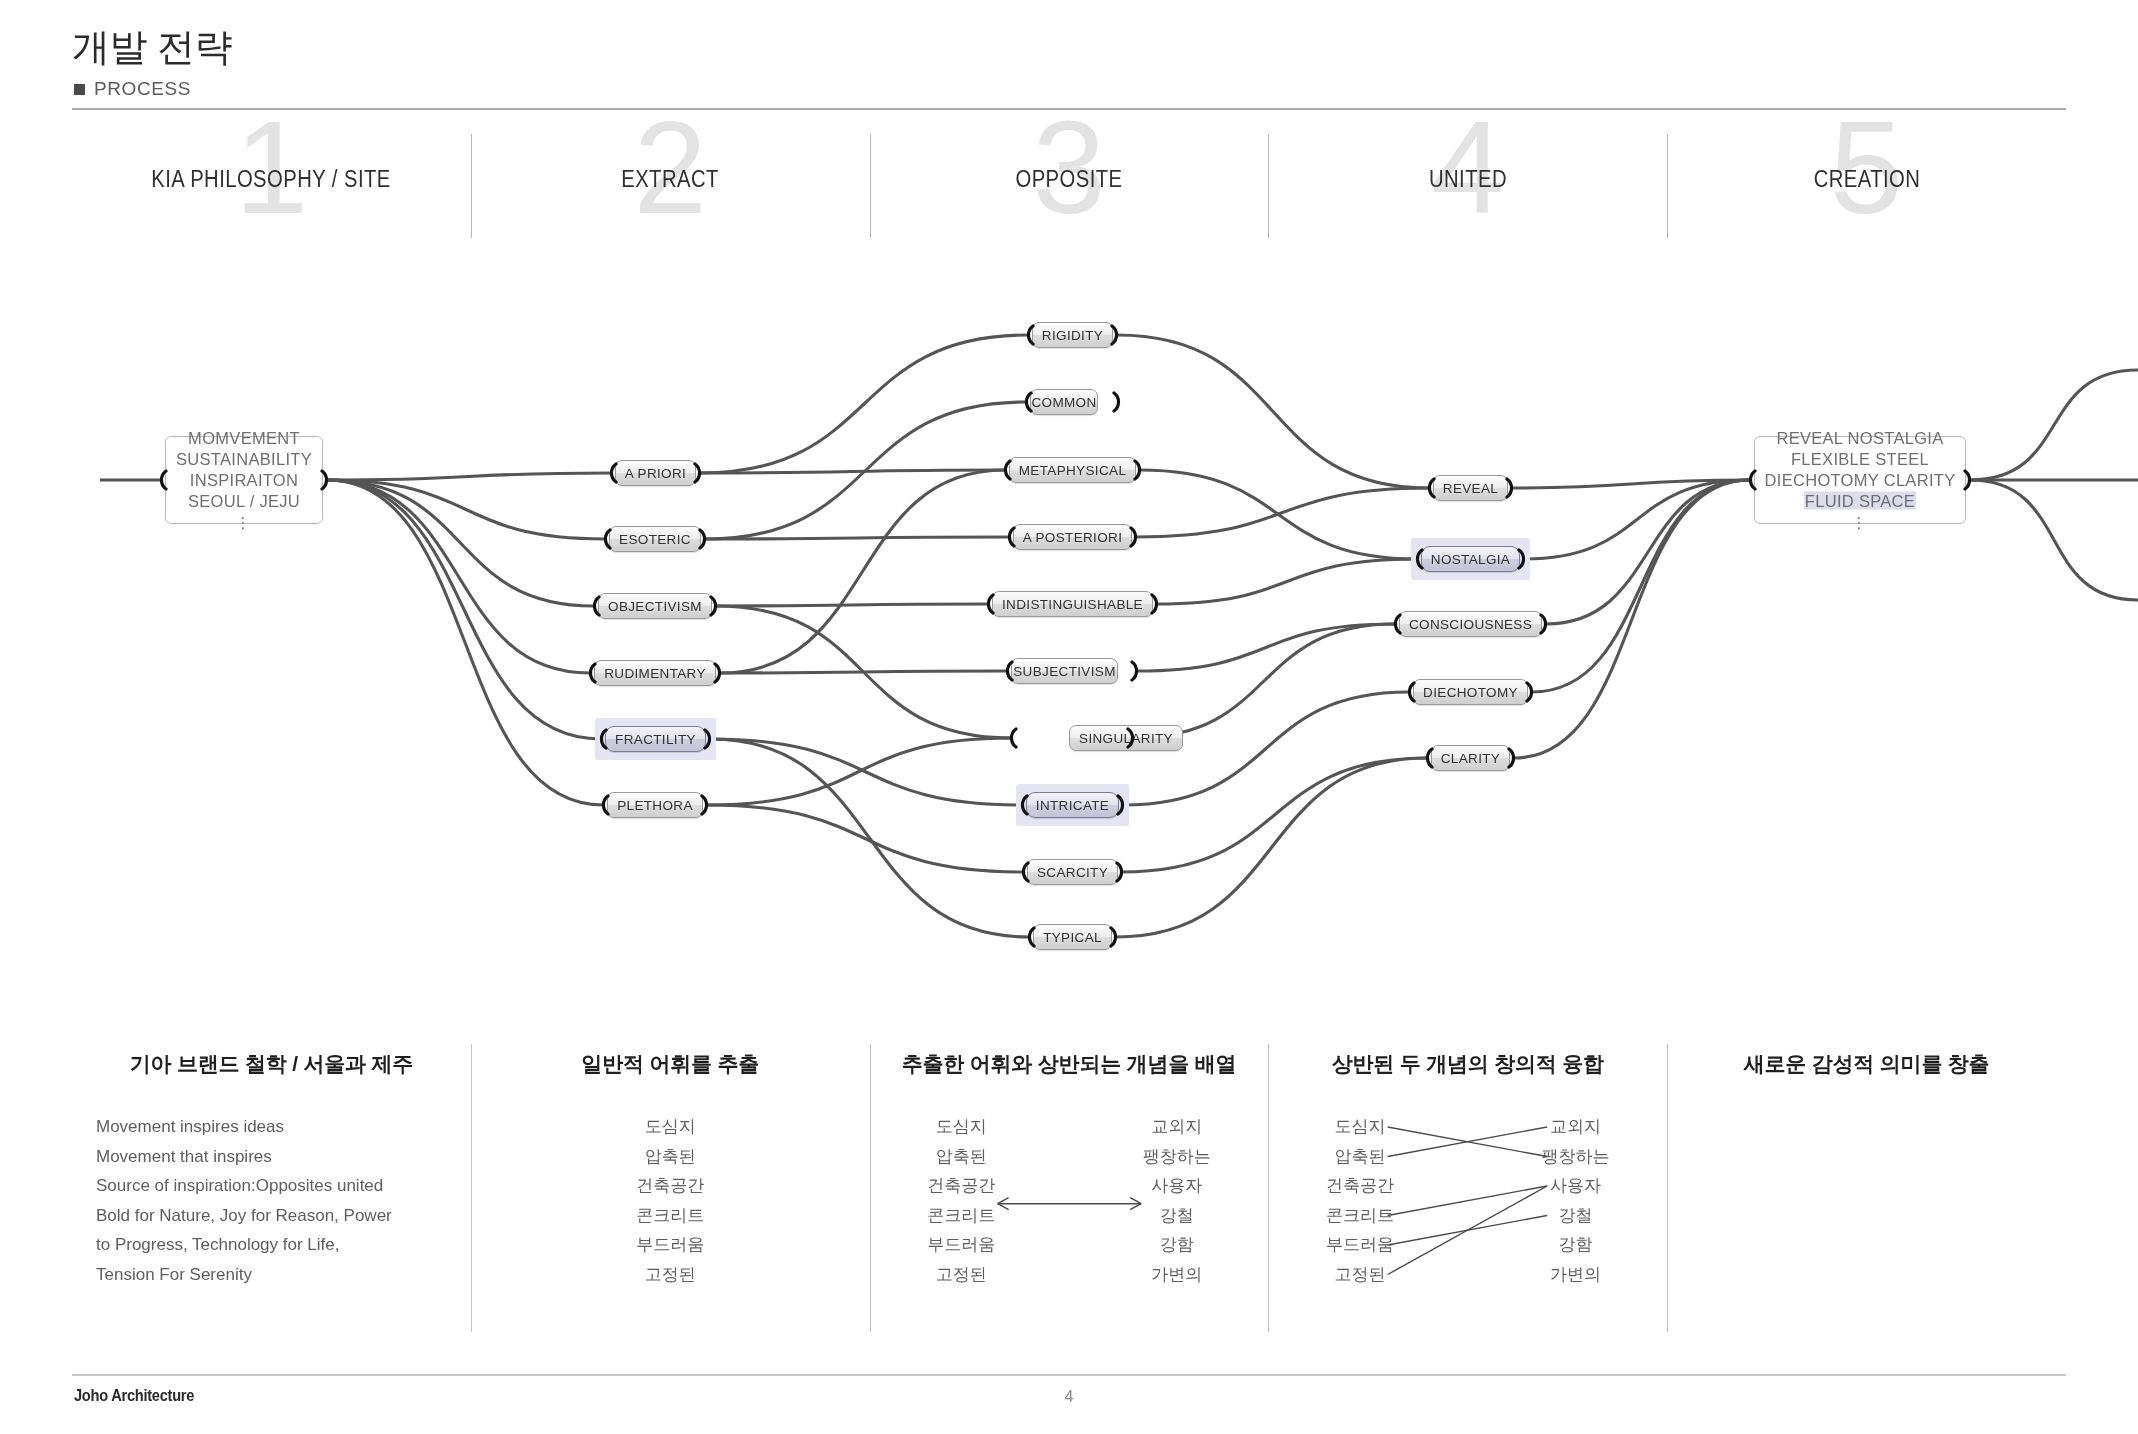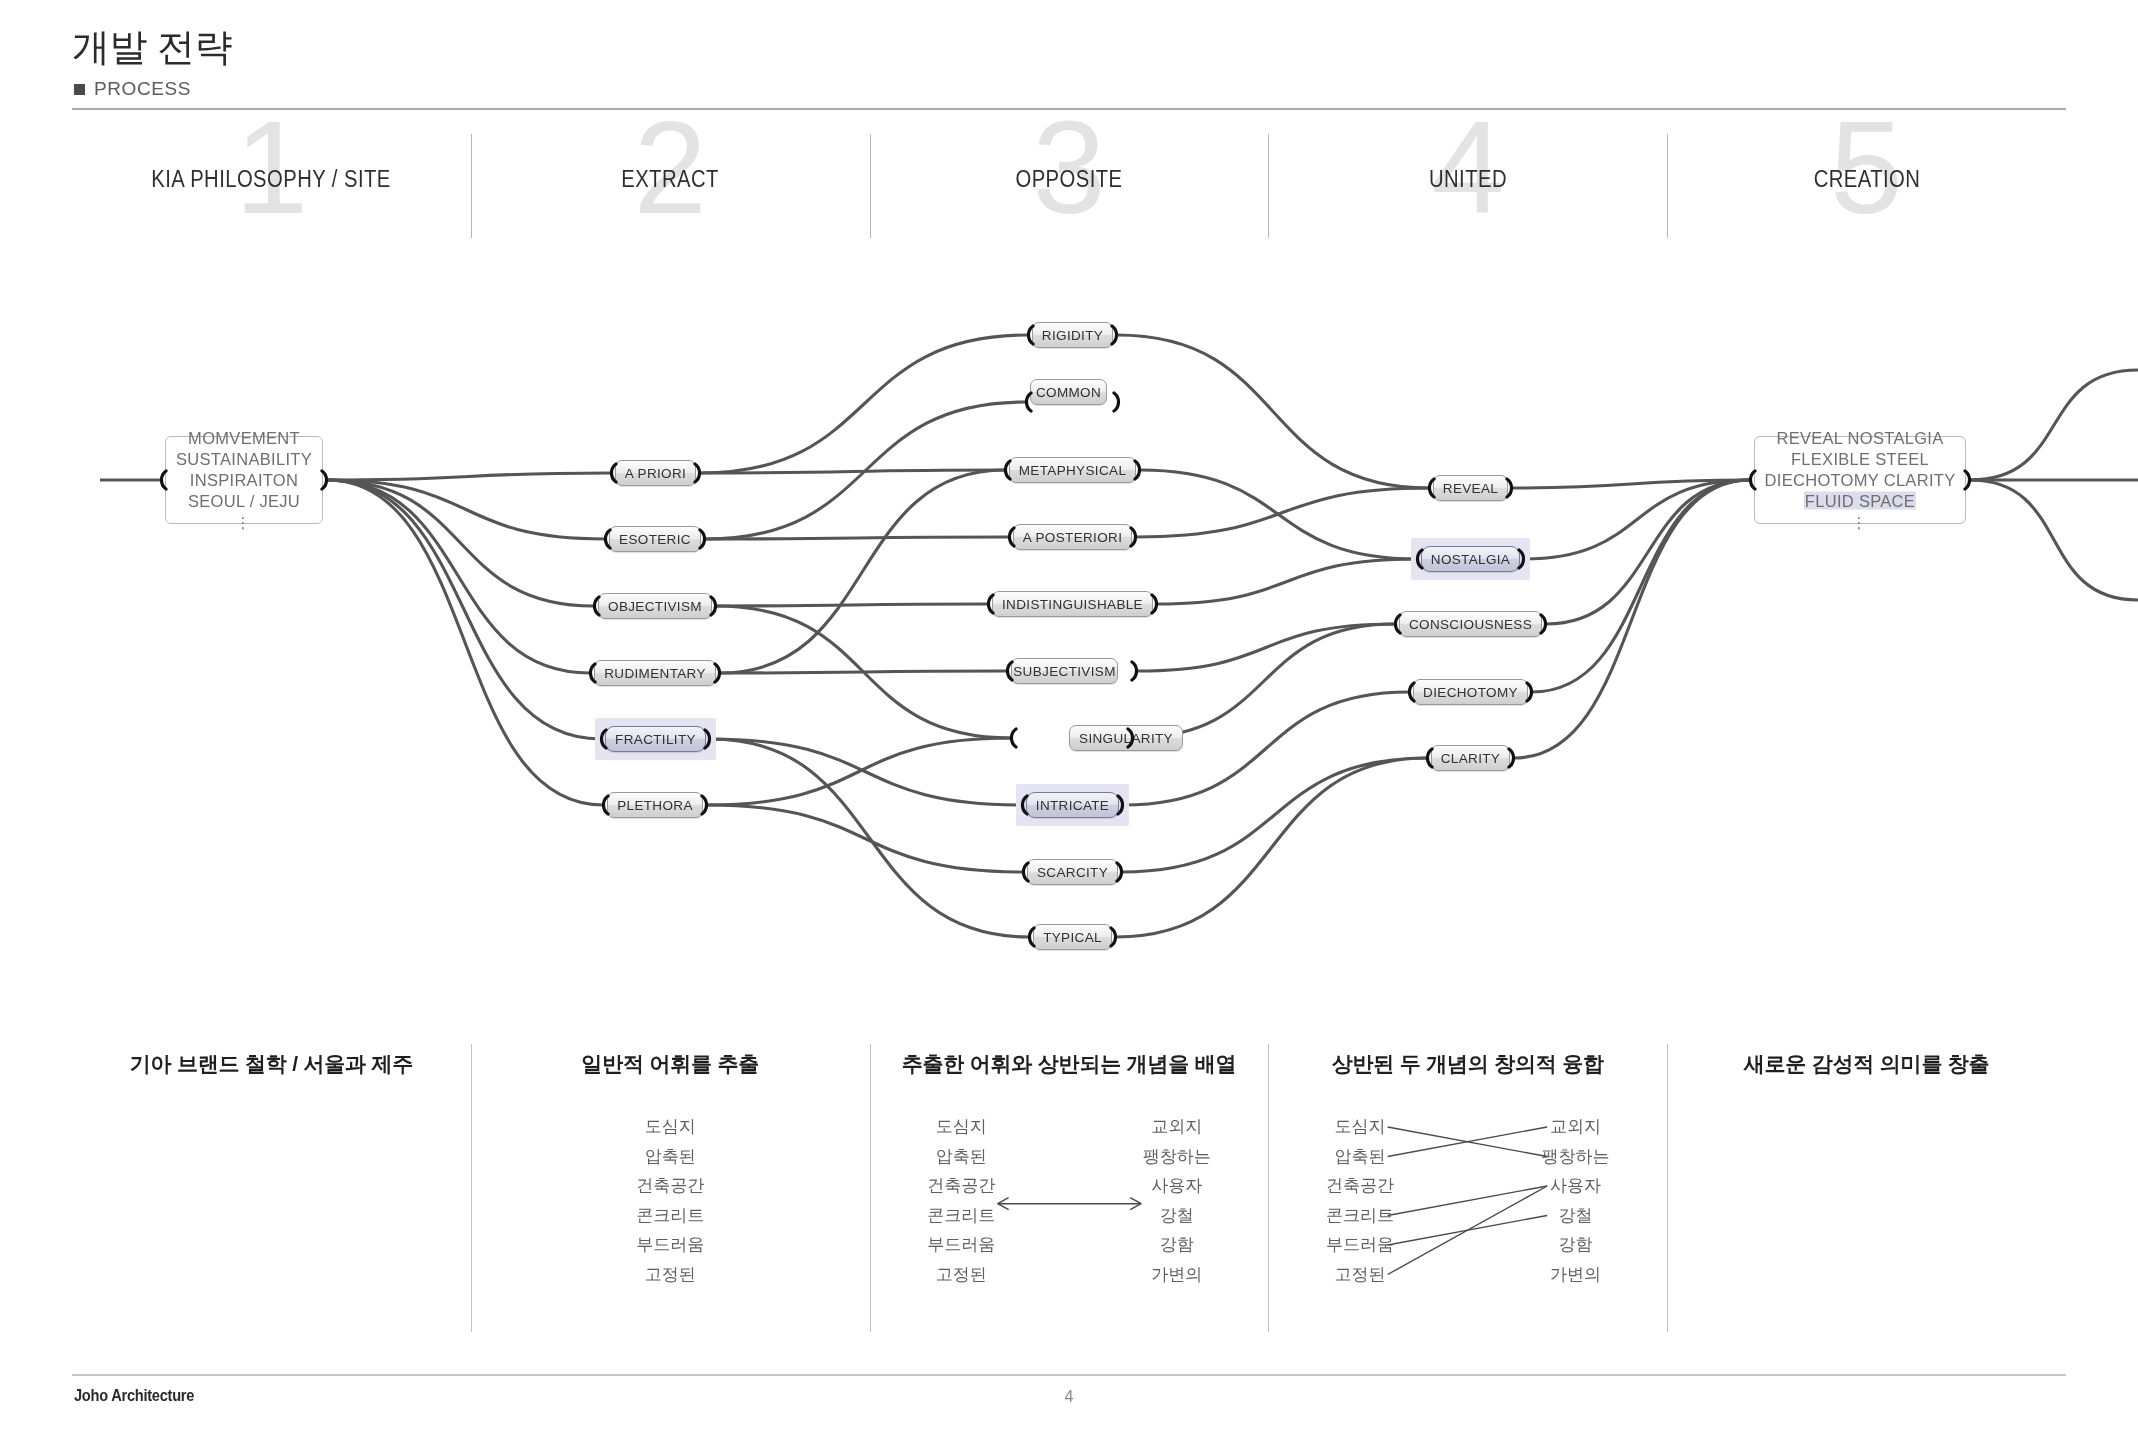--- a/index.html
+++ b/index.html
@@ -241,21 +241,21 @@
         <svg width="10" height="22" viewBox="0 0 10 22" style="position: absolute; z-index: 4; left: 700px; top: 554px;">
           <path d="M2 2 C8 6 8 16 2 20" stroke="#111" stroke-width="3.2" fill="none" stroke-linecap="round"></path>
         </svg>
         <div class="pill" style="left: 1032px; top: 82px; width: 81px;">RIGIDITY</div>
         <svg width="10" height="22" viewBox="0 0 10 22" style="position: absolute; z-index: 4; left: 1025px; top: 84px;">
           <path d="M8 2 C2 6 2 16 8 20" stroke="#111" stroke-width="3.2" fill="none" stroke-linecap="round"></path>
         </svg>
         <svg width="10" height="22" viewBox="0 0 10 22" style="position: absolute; z-index: 4; left: 1110px; top: 84px;">
           <path d="M2 2 C8 6 8 16 2 20" stroke="#111" stroke-width="3.2" fill="none" stroke-linecap="round"></path>
         </svg>
-        <div class="pill" style="left: 1030px; top: 139px; width: 77px;">COMMON</div>
+        <div class="pill" style="left: 1030px; top: 149px; width: 68px;">COMMON</div>
         <svg width="10" height="22" viewBox="0 0 10 22" style="position: absolute; z-index: 4; left: 1023px; top: 151px;">
           <path d="M8 2 C2 6 2 16 8 20" stroke="#111" stroke-width="3.2" fill="none" stroke-linecap="round"></path>
         </svg>
         <svg width="10" height="22" viewBox="0 0 10 22" style="position: absolute; z-index: 4; left: 1112px; top: 151px;">
           <path d="M2 2 C8 6 8 16 2 20" stroke="#111" stroke-width="3.2" fill="none" stroke-linecap="round"></path>
         </svg>
         <div class="pill" style="left: 1009px; top: 217px; width: 127px;">METAPHYSICAL</div>
         <svg width="10" height="22" viewBox="0 0 10 22" style="position: absolute; z-index: 4; left: 1002px; top: 219px;">
           <path d="M8 2 C2 6 2 16 8 20" stroke="#111" stroke-width="3.2" fill="none" stroke-linecap="round"></path>
         </svg>
@@ -359,20 +359,28 @@
         <path d="M8 2 C2 6 2 16 8 20" stroke="#111" stroke-width="3.2" fill="none" stroke-linecap="round"></path>
       </svg>
       <svg width="10" height="22" viewBox="0 0 10 22" style="position: absolute; left: 1963px; top: 229px; z-index: 5;">
         <path d="M2 2 C8 6 8 16 2 20" stroke="#111" stroke-width="3.2" fill="none" stroke-linecap="round"></path>
       </svg>
     </div>
 
   <div class="bottom" id="bottom">
       <div class="bcol" style="left: 0px; width: 398.8px;">
         <h3>기아 브랜드 철학 / 서울과 제주</h3>
+        <div class="blines leftal" style="padding-left: 24px;">
+          <div>Movement inspires ideas</div>
+          <div>Movement that inspires</div>
+          <div>Source of inspiration:Opposites united</div>
+          <div>Bold for Nature, Joy for Reason, Power</div>
+          <div>to Progress, Technology for Life,</div>
+          <div>Tension For Serenity</div>
+        </div>
       </div>
       <div class="bcol" style="left: 398.8px; width: 398.8px;">
         <h3>일반적 어휘를 추출</h3>
         <div class="blines">
           <div>도심지</div>
           <div>압축된</div>
           <div>건축공간</div>
           <div>콘크리트</div>
           <div>부드러움</div>
           <div>고정된</div>

